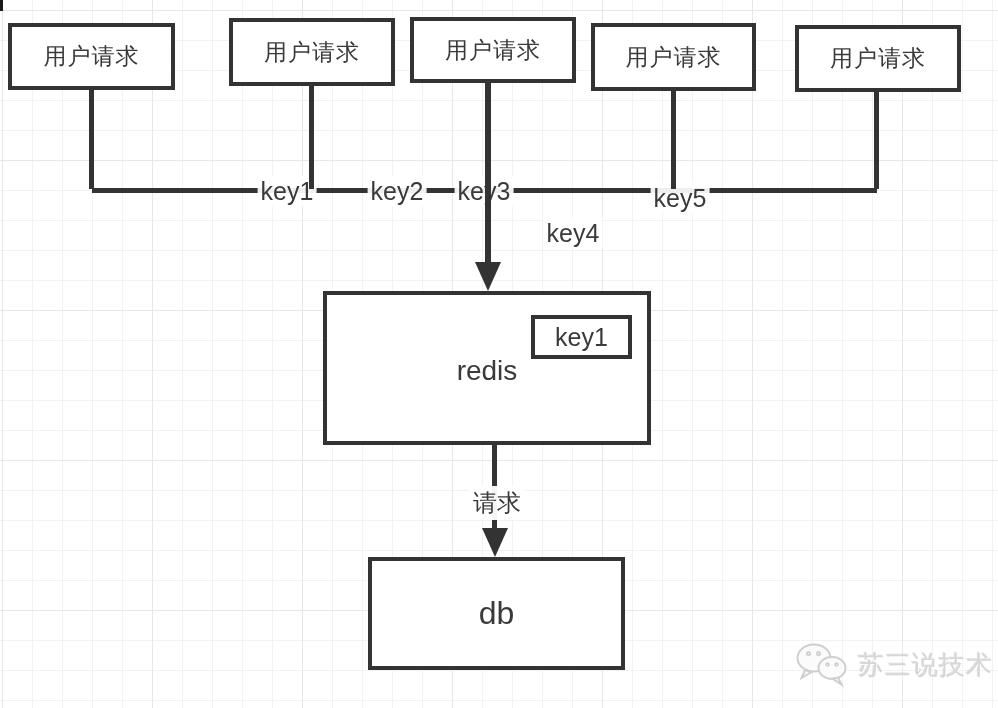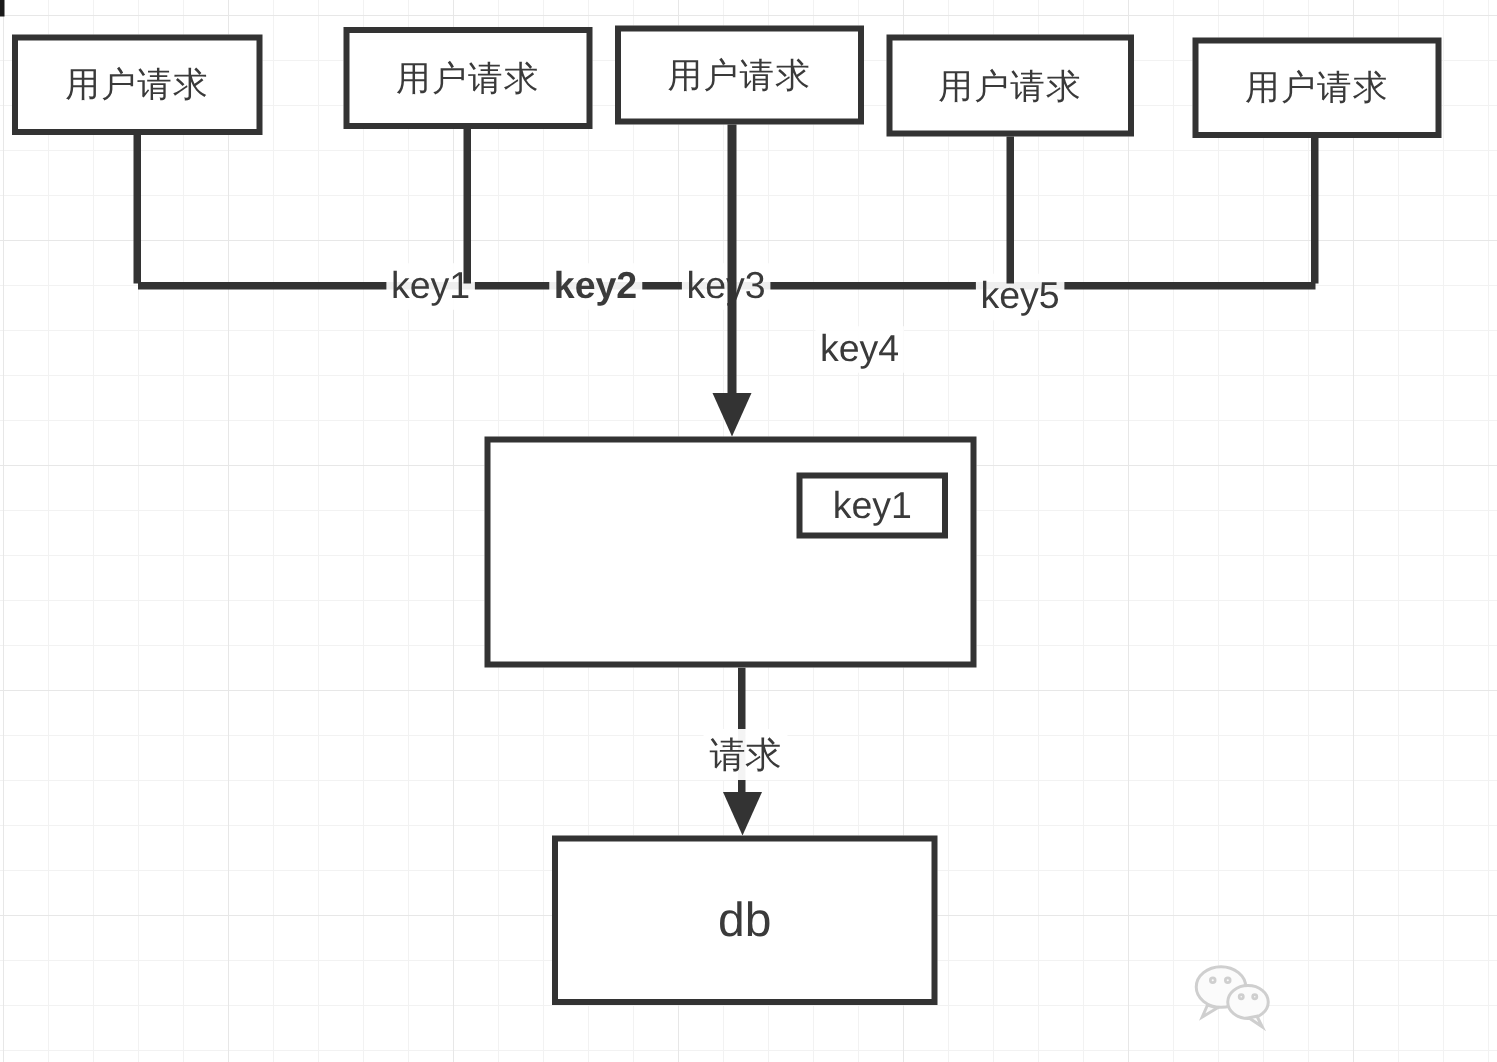--- a/index.html
+++ b/index.html
@@ -88,28 +88,29 @@
 
   <div class="hline" style="left:92px;top:188px;width:785px;"></div>
 
   <div class="vline" style="left:89px;top:88px;height:101px;"></div>
   <div class="vline" style="left:309px;top:84px;height:105px;"></div>
   <div class="vline thick" style="left:485px;top:81px;height:182px;"></div>
   <div class="vline" style="left:671px;top:89px;height:100px;"></div>
   <div class="vline" style="left:874px;top:90px;height:99px;"></div>
 
   <span class="key-label" style="left:287px;top:191px;">key1</span>
-  <span class="key-label" style="left:397px;top:191px;font-weight:bold;">key2</span>
+  <span class="key-label" style="left:397px;top:191px;">key2</span>
   <span class="key-label" style="left:484px;top:191px;">key3</span>
   <span class="key-label" style="left:573px;top:191px;margin-top:42px;">key4</span>
   <span class="key-label" style="left:680px;top:198px;">key5</span>
 
   <div class="arrowhead" style="left:475px;top:262px;"></div>
 
   <div class="node redis-box" style="left:323px;top:291px;width:328px;height:154px;">
+    <span class="redis-label">redis</span>
     <div class="inner-key-box">
       <span>key1</span>
     </div>
   </div>
 
   <div class="vline" style="left:492px;top:445px;height:83px;"></div>
   <span class="request-label" style="left:497px;top:503px;font-family:Liberation Serif, serif;">请求</span>
   <div class="arrowhead" style="left:482px;top:528px;"></div>
 
   <div class="node db-box" style="left:368px;top:557px;width:257px;height:113px;">
@@ -124,16 +125,17 @@
         <ellipse cx="39" cy="26" rx="13.5" ry="11"></ellipse>
         <path d="M45 35.5 L48.5 42.5 L39.5 36.5 Z"></path>
       </g>
       <g fill="none" stroke="#cfcfcf" stroke-width="1.8" stroke-linecap="round">
         <circle cx="15.5" cy="11.5" r="1.6"></circle>
         <circle cx="25.5" cy="11.5" r="1.6"></circle>
         <circle cx="34.5" cy="22.5" r="1.4"></circle>
         <circle cx="43.5" cy="22.5" r="1.4"></circle>
       </g>
     </svg>
+    <span class="watermark-text">苏三说技术</span>
   </div>
 
   <div class="edge-artifact"></div>
 </div>
 
 </body></html>

